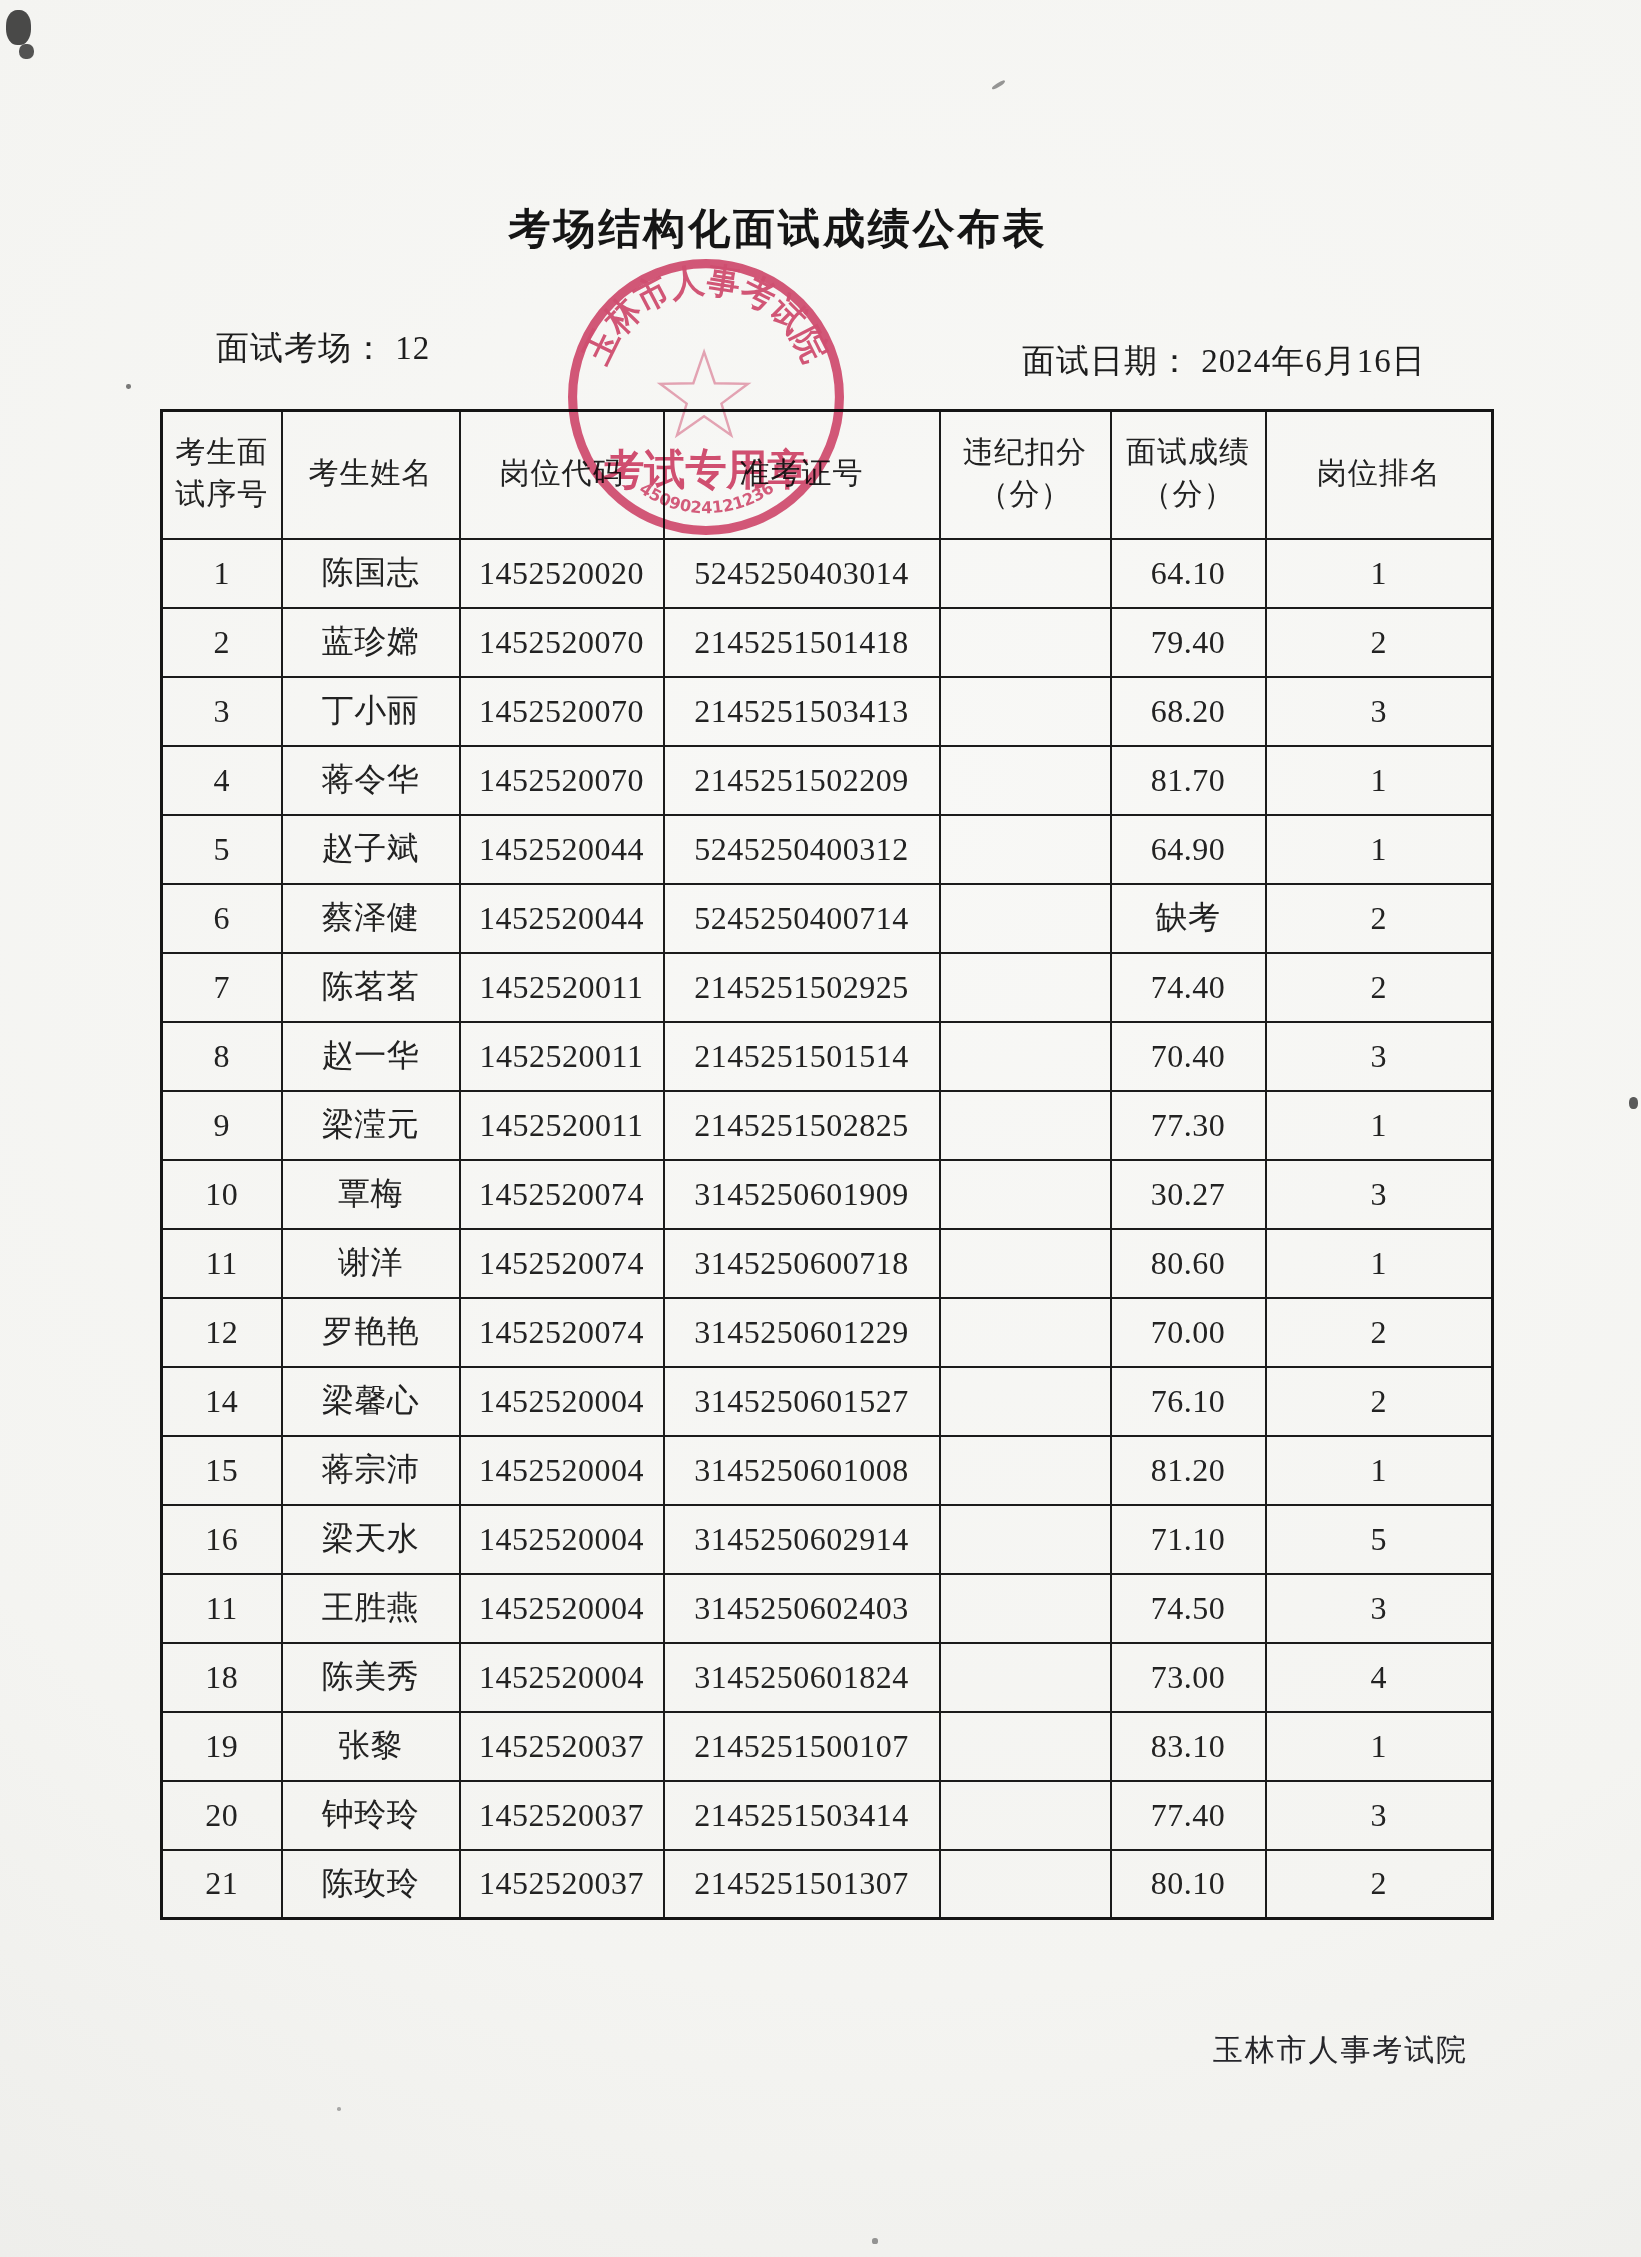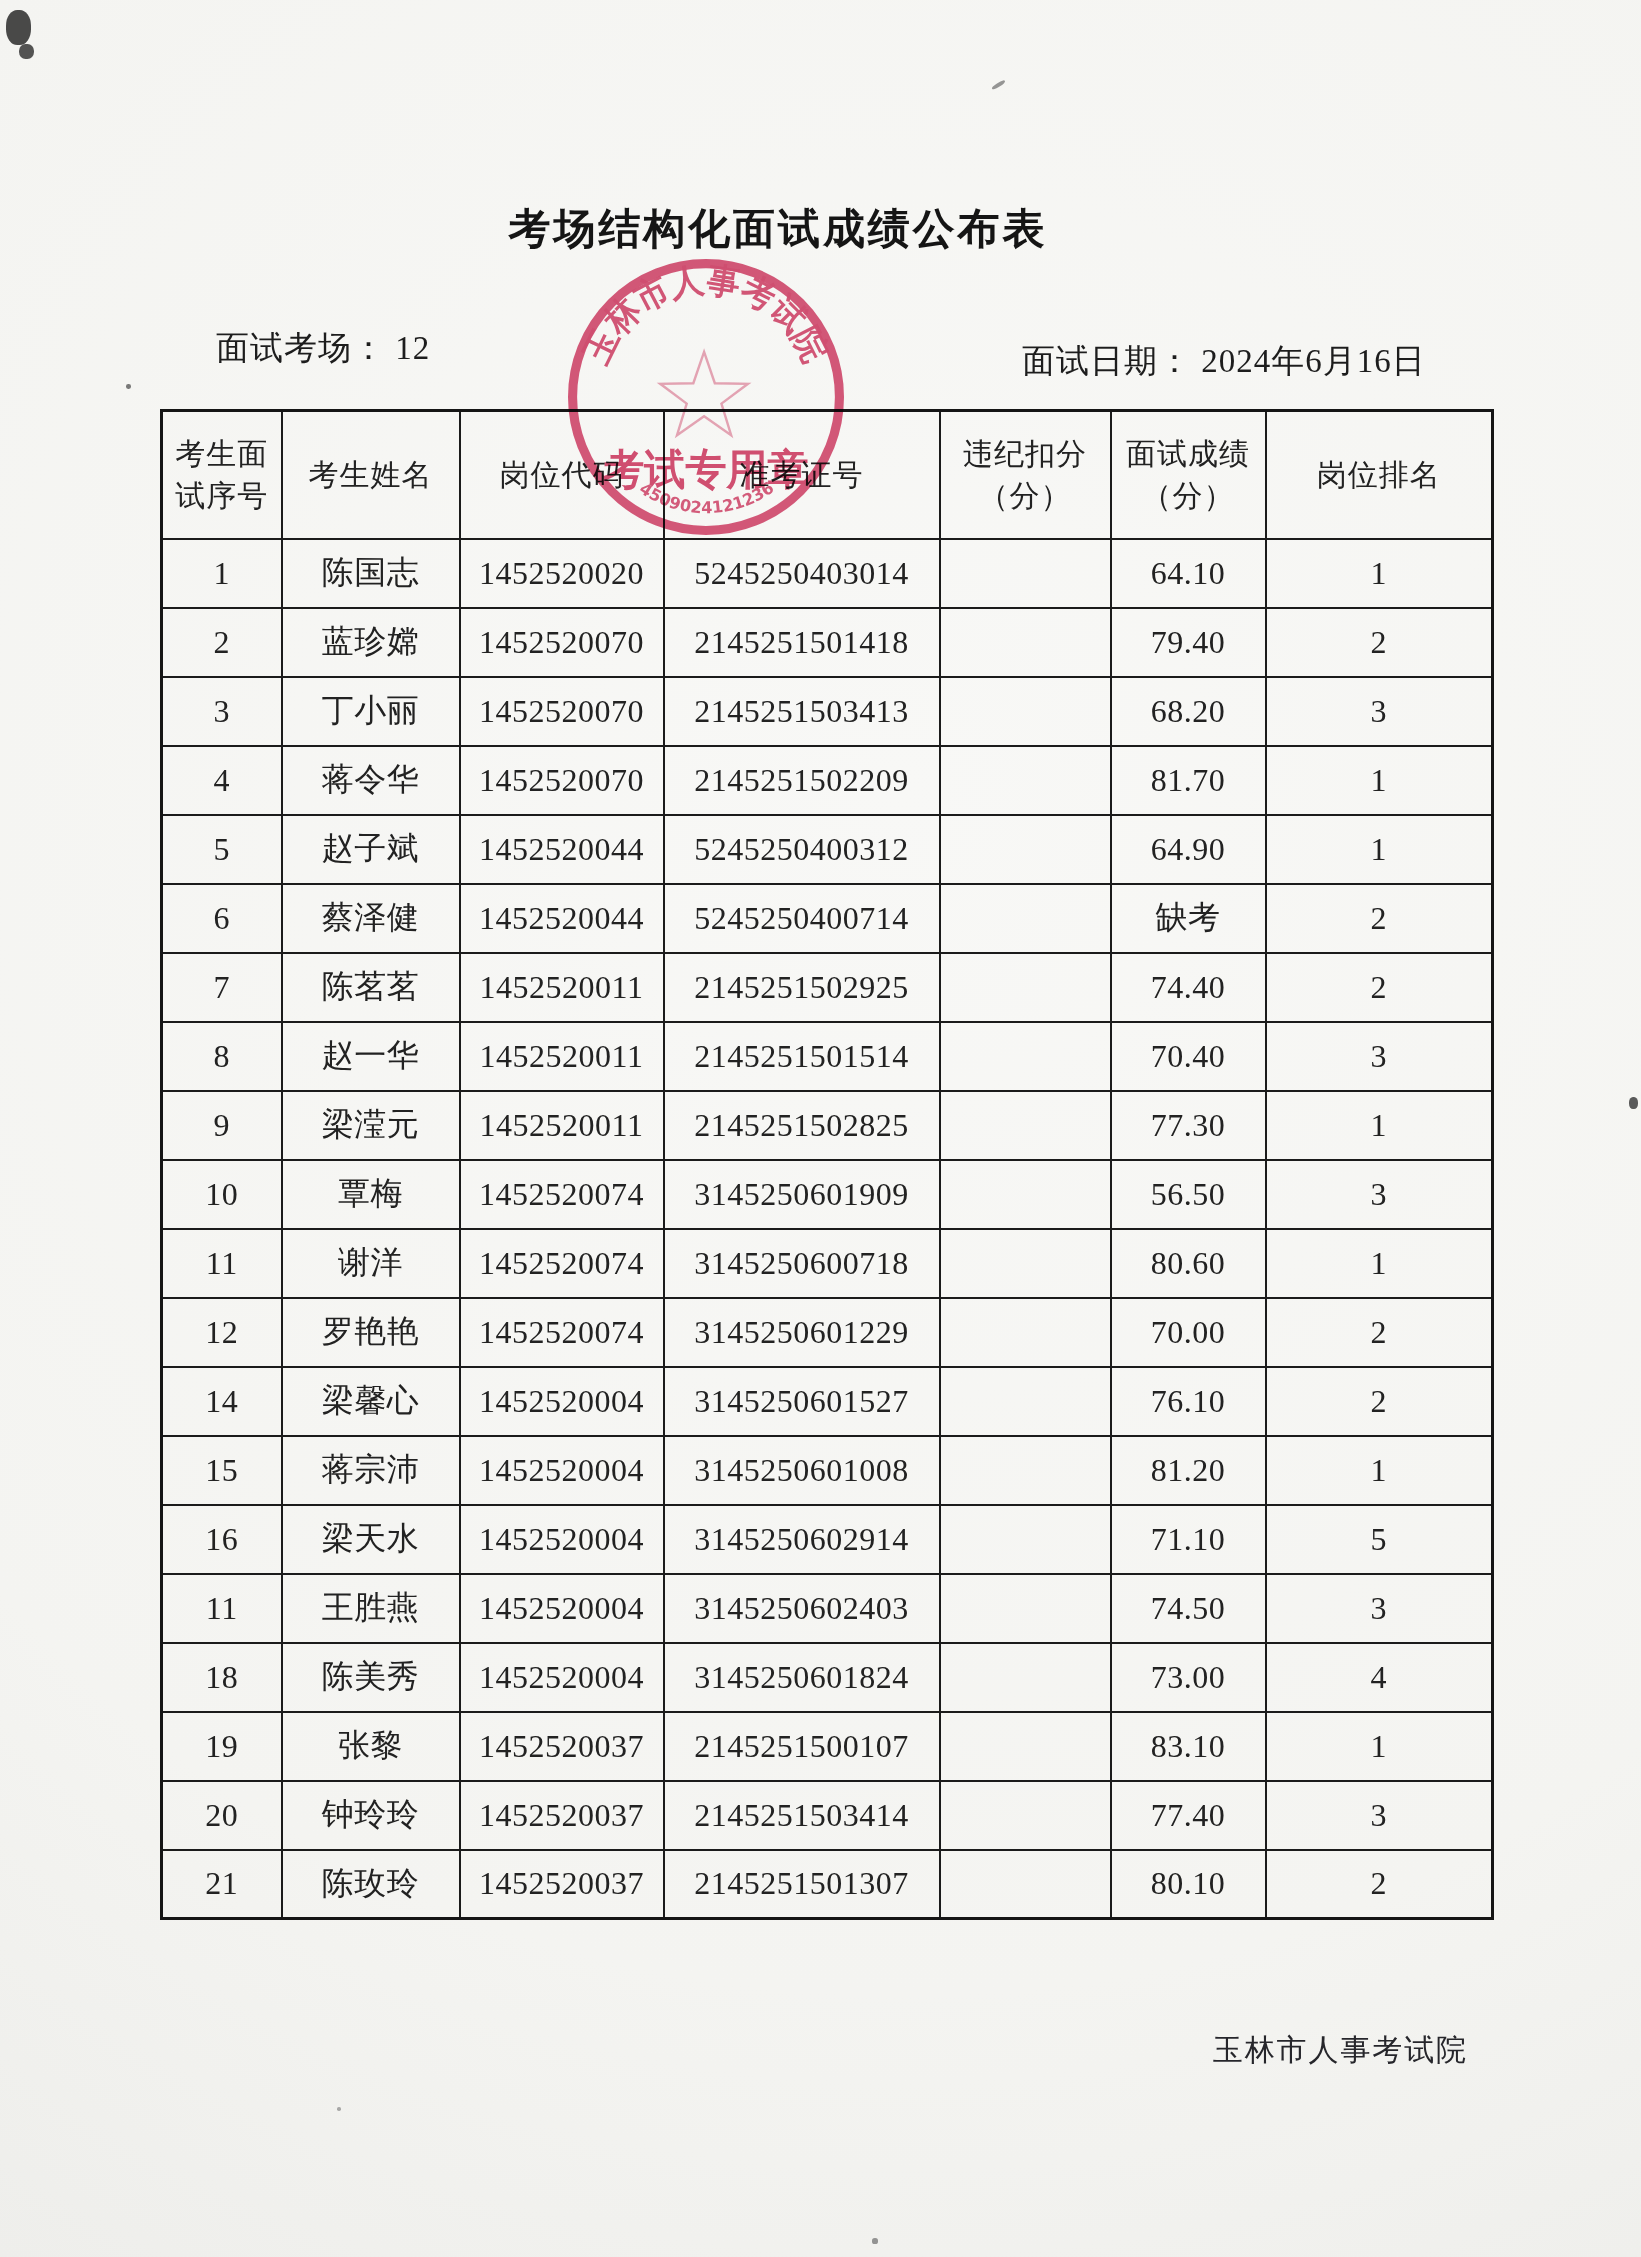--- a/index.html
+++ b/index.html
@@ -19,21 +19,21 @@
   .info-date{ position:absolute; left:1022px; top:339px; font-size:33px; letter-spacing:1px;}
   .doc-table{
     position:absolute; left:160px; top:409px; width:1330px;
     border-collapse:collapse; table-layout:fixed;
     border:3.9px solid #151515;
   }
   .doc-table th, .doc-table td{
     border:2.4px solid #1b1b1b; text-align:center; vertical-align:middle;
     padding:0; overflow:hidden; color:#222;
   }
-  .doc-table thead tr{ height:128px; }
+  .doc-table thead tr{ height:128px;font-family:Liberation Mono, monospace; }
   .doc-table tbody tr{ height:69px; }
   .doc-table th{
     font-size:30px; font-weight:normal; line-height:1.4; white-space:pre-line;
     letter-spacing:1px;
   }
   .doc-table td{ font-size:32px; letter-spacing:0.5px; }
   .footer{
     position:absolute; left:966px; top:2030px; width:502px; text-align:right;
     font-size:30px; letter-spacing:1.9px; color:#26262b;
   }
@@ -165,21 +165,21 @@
           <td></td>
           <td>77.30</td>
           <td>1</td>
         </tr>
         <tr>
           <td>10</td>
           <td>覃梅</td>
           <td>1452520074</td>
           <td>3145250601909</td>
           <td></td>
-          <td>56.50</td>
+          <td>30.27</td>
           <td>3</td>
         </tr>
         <tr>
           <td>11</td>
           <td>谢洋</td>
           <td>1452520074</td>
           <td>3145250600718</td>
           <td></td>
           <td>80.60</td>
           <td>1</td>

